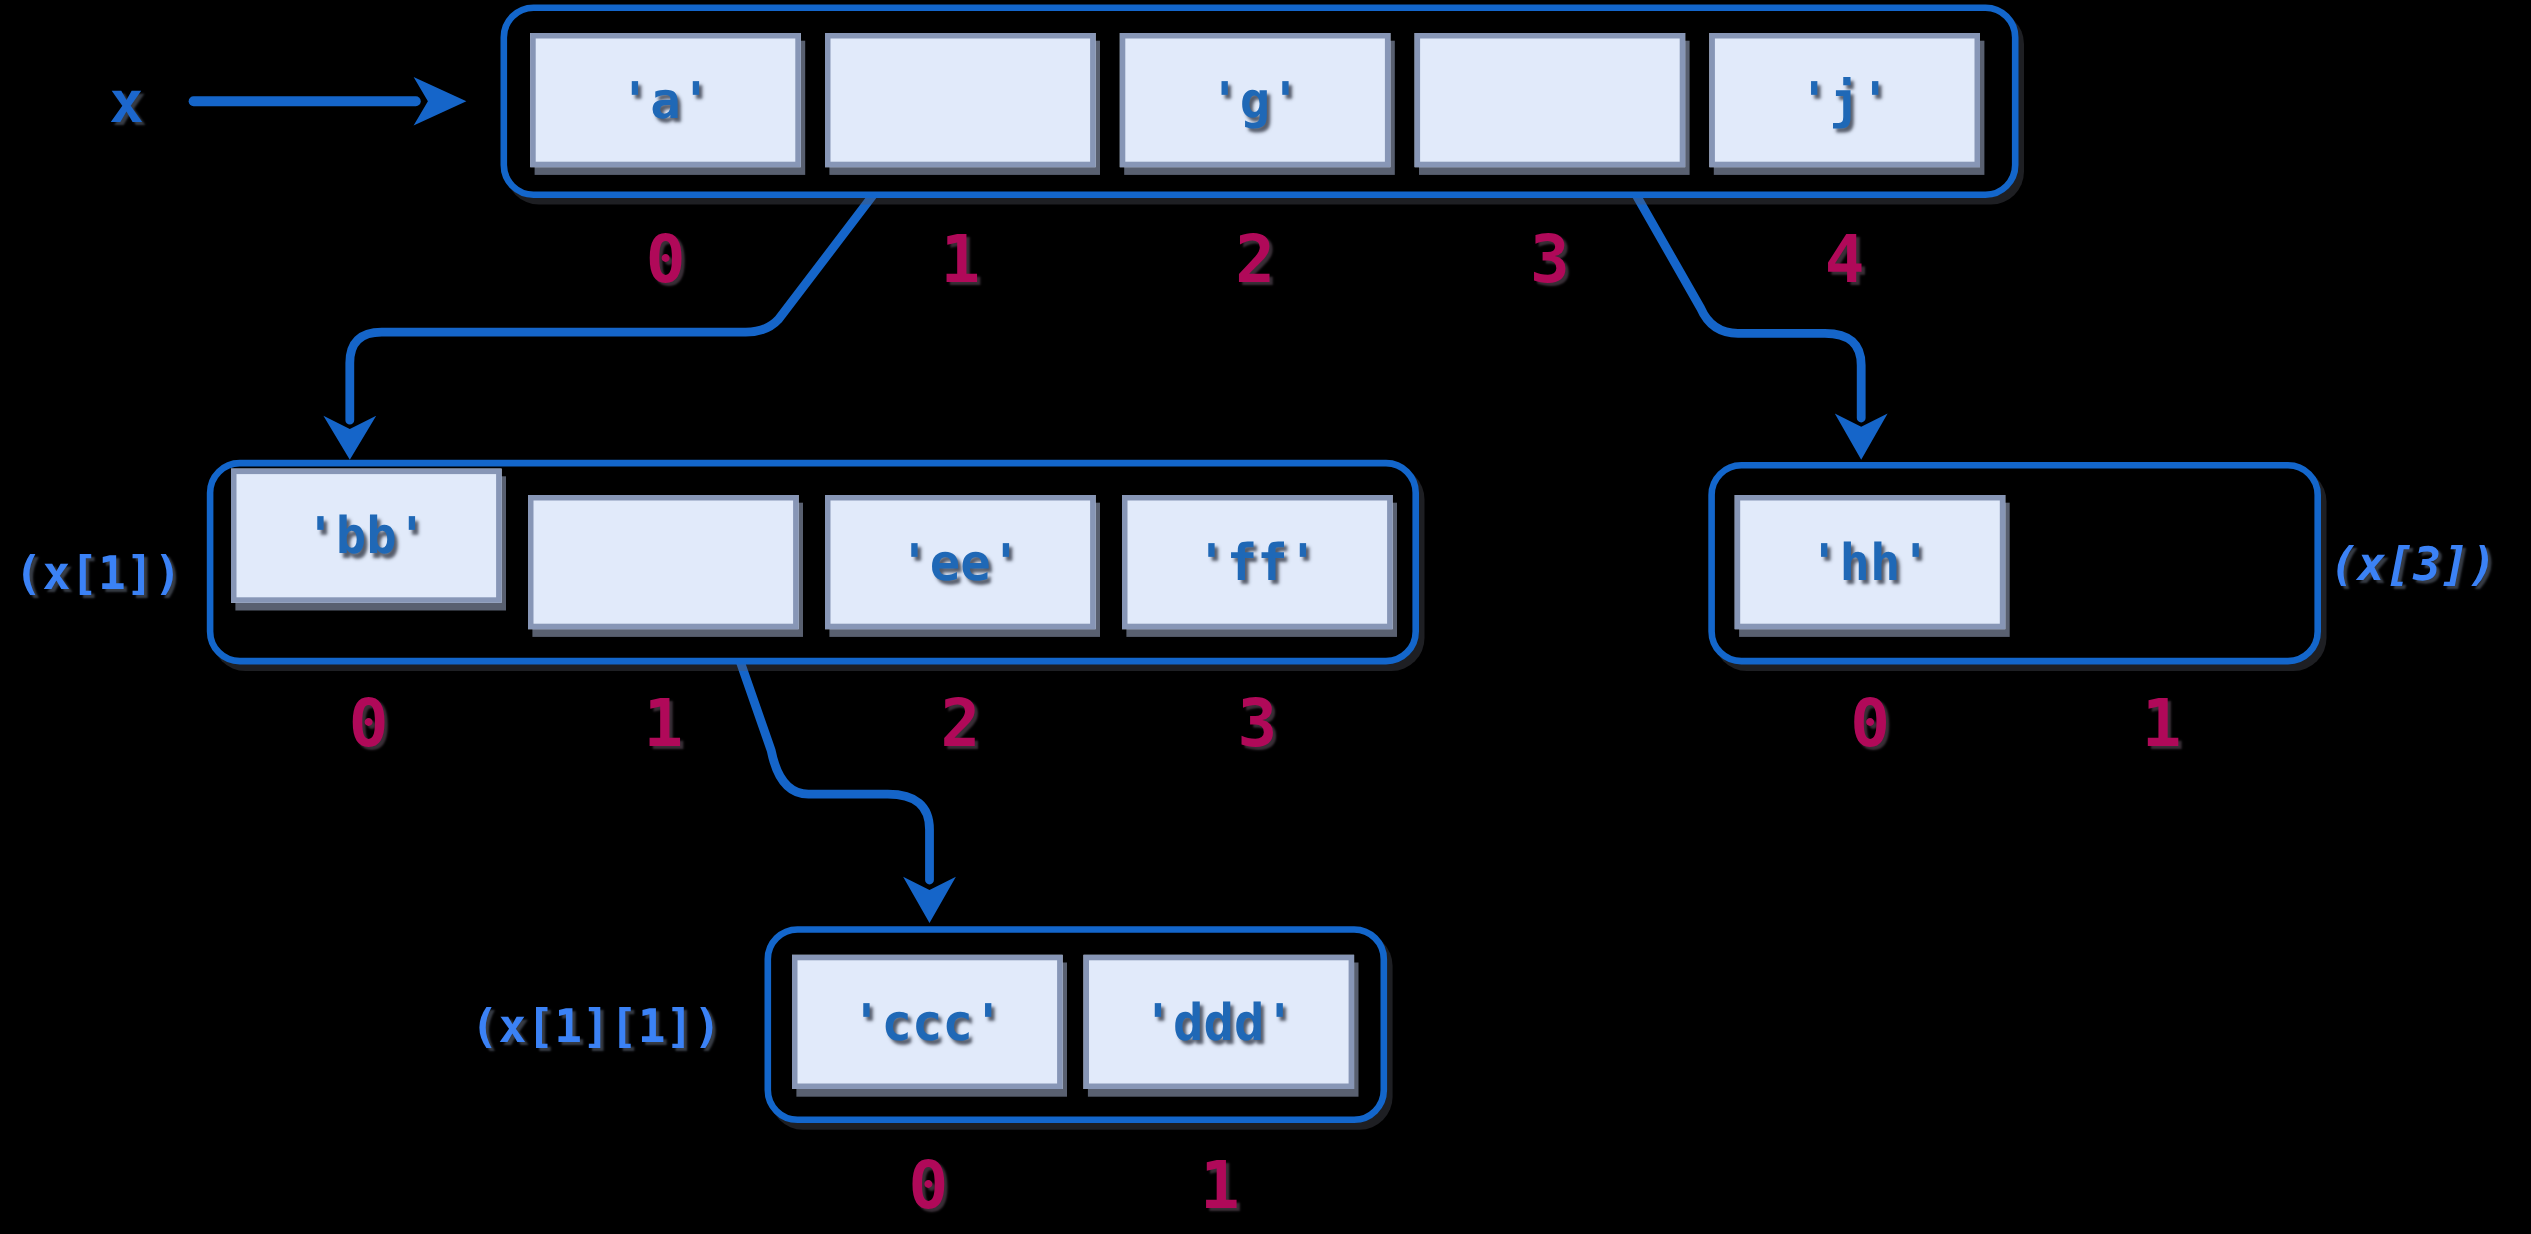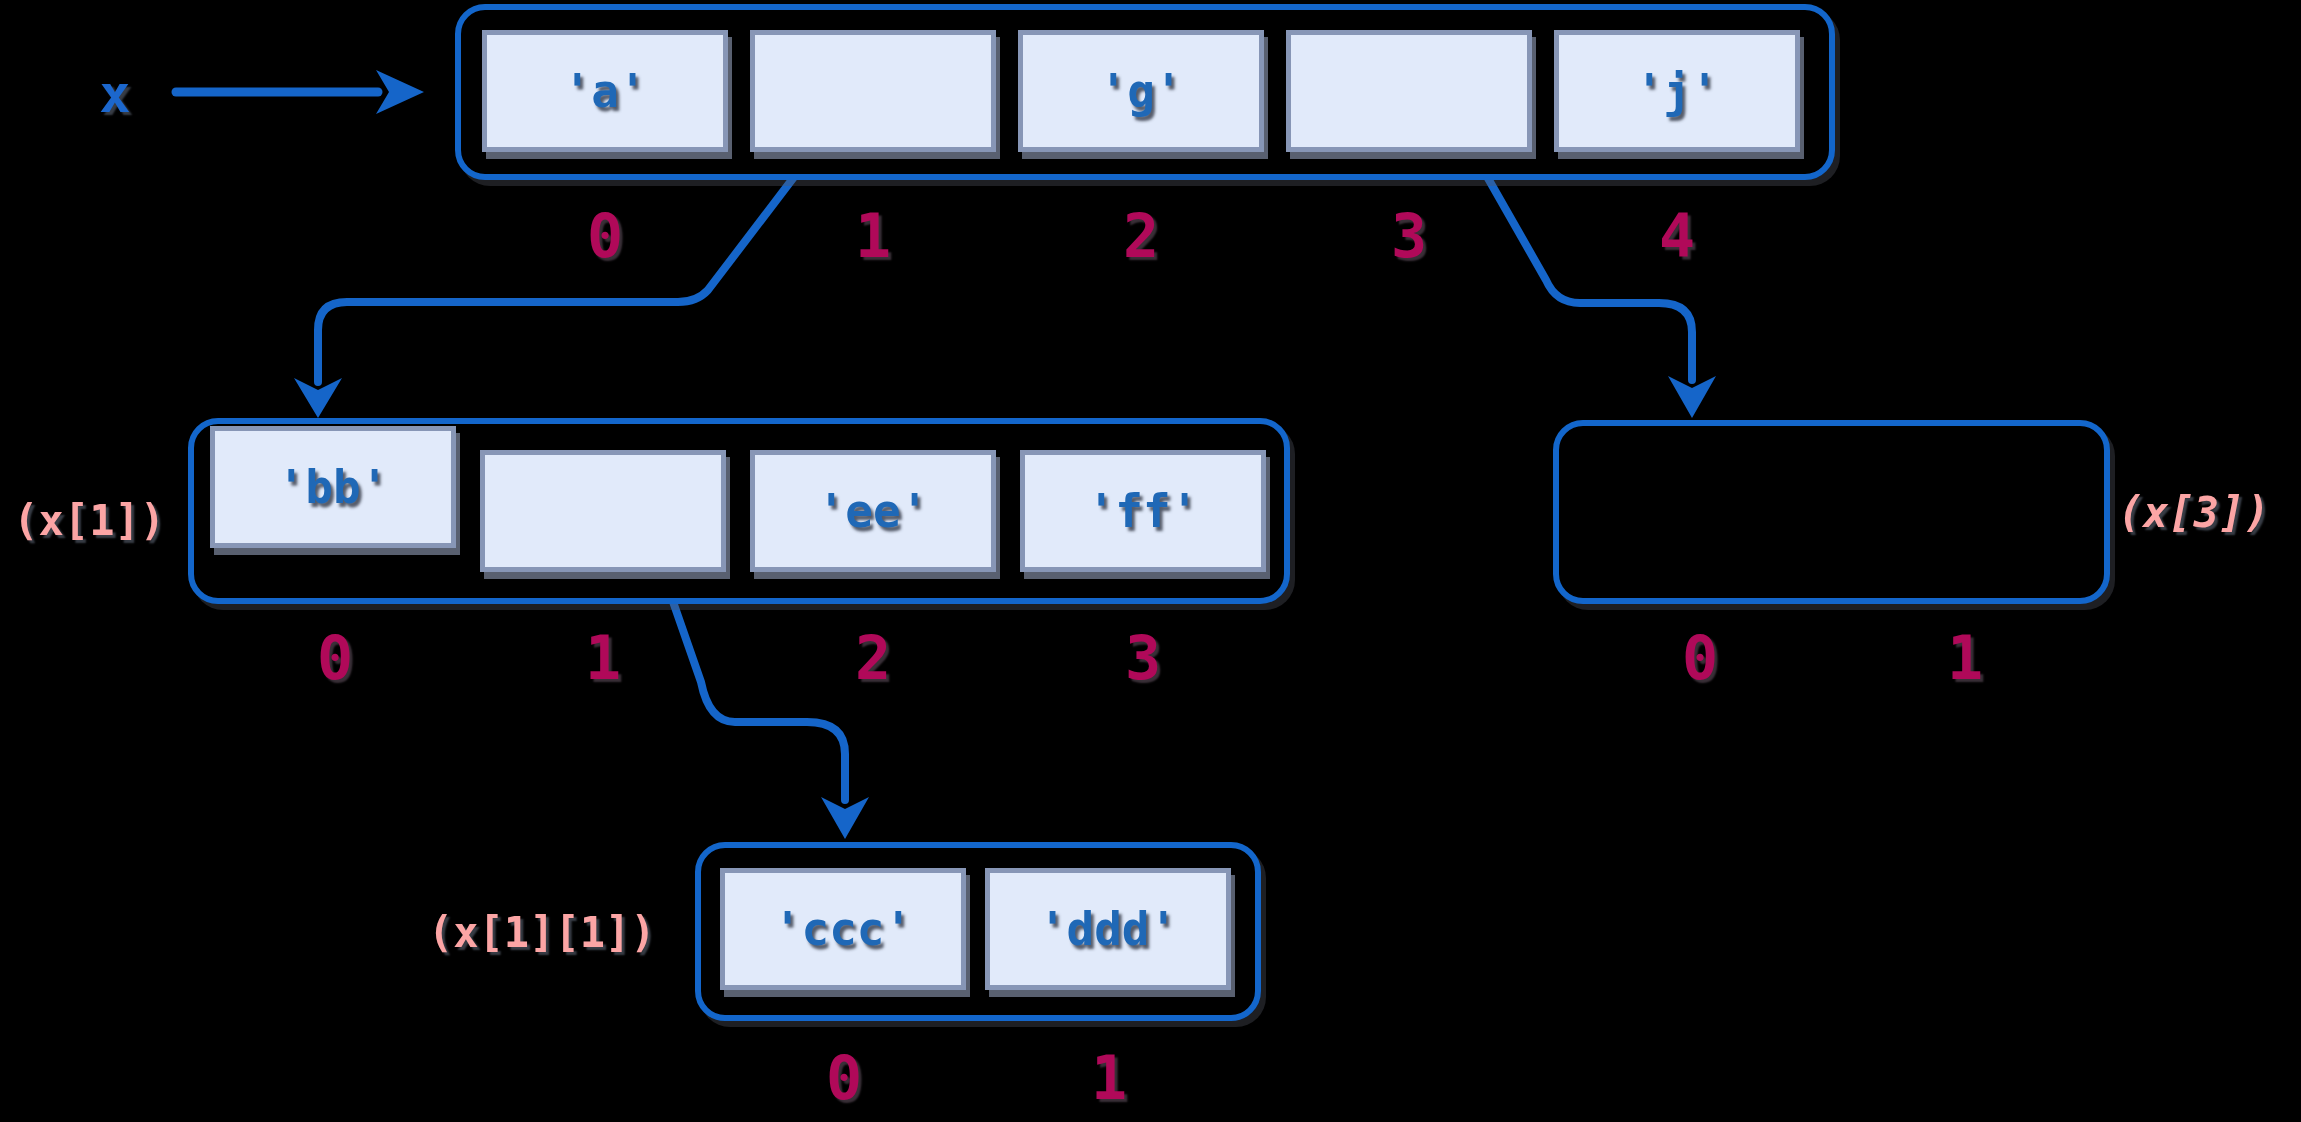--- a/index.html
+++ b/index.html
@@ -14,21 +14,21 @@
   .list-x3 {left:1553px;top:420px;width:557px; height:184px;}
   .list-x11{left:695px;top:842px; width:566px; height:179px;}
 
   .cell{position:absolute;width:246px;height:122px;box-sizing:border-box;
         background:#e1eafa;border:5px solid #8796b6;box-shadow:4px 7px 0 #596070;
         display:flex;align-items:center;justify-content:center;
         font-size:46px;font-weight:bold;color:#1f68b6;
         text-shadow:3px 4px 3px rgba(60,66,80,0.85);}
   .idx{position:absolute;width:90px;text-align:center;font-size:60px;font-weight:bold;
        color:#b00959;text-shadow:3px 3px 2px #3a3038;line-height:1;}
-  .ptr-label{position:absolute;font-size:42px;font-weight:bold;color:#fca5a5;
+  .ptr-label{position:absolute;font-size:42px;font-weight:bold;color:#3b82f6;
              text-shadow:3px 3px 2px #383d46;line-height:1.2;white-space:nowrap;}
   .var-label{position:absolute;left:86px;top:64px;width:58px;text-align:center;
              font-size:52px;font-weight:bold;color:#1c67cd;text-shadow:3px 3px 2px #383d46;}
   .lbl-x1 {left:10px;width:155px;top:496px;text-align:right;}
   .lbl-x3 {left:2118px;width:160px;top:488px;text-align:left;font-style:italic;}
   .lbl-x11{left:428px;width:250px;top:908px;text-align:left;}
 </style>
 </head>
 <body>
 
@@ -91,20 +91,23 @@
   <div class="cell" style="left:1020px;top:450px">
       <span>'ff'</span>
     </div>
   <div class="idx" style="left:290px;top:628px">0</div>
   <div class="idx" style="left:558px;top:628px">1</div>
   <div class="idx" style="left:828px;top:628px">2</div>
   <div class="idx" style="left:1098px;top:628px">3</div>
 
   <div class="pylist list-x3"></div>
   <div class="ptr-label lbl-x3">(x[3])</div>
+  <div class="cell" style="left:1577px;top:450px">
+      <span>'hh'</span>
+    </div>
   <div class="idx" style="left:1655px;top:628px">0</div>
   <div class="idx" style="left:1920px;top:628px">1</div>
 
   <div class="ptr-label lbl-x11">(x[1][1])</div>
   <div class="pylist list-x11"></div>
   <div class="cell" style="left:720px;top:868px">
       <span>'ccc'</span>
     </div>
   <div class="cell" style="left:985px;top:868px">
       <span>'ddd'</span>

